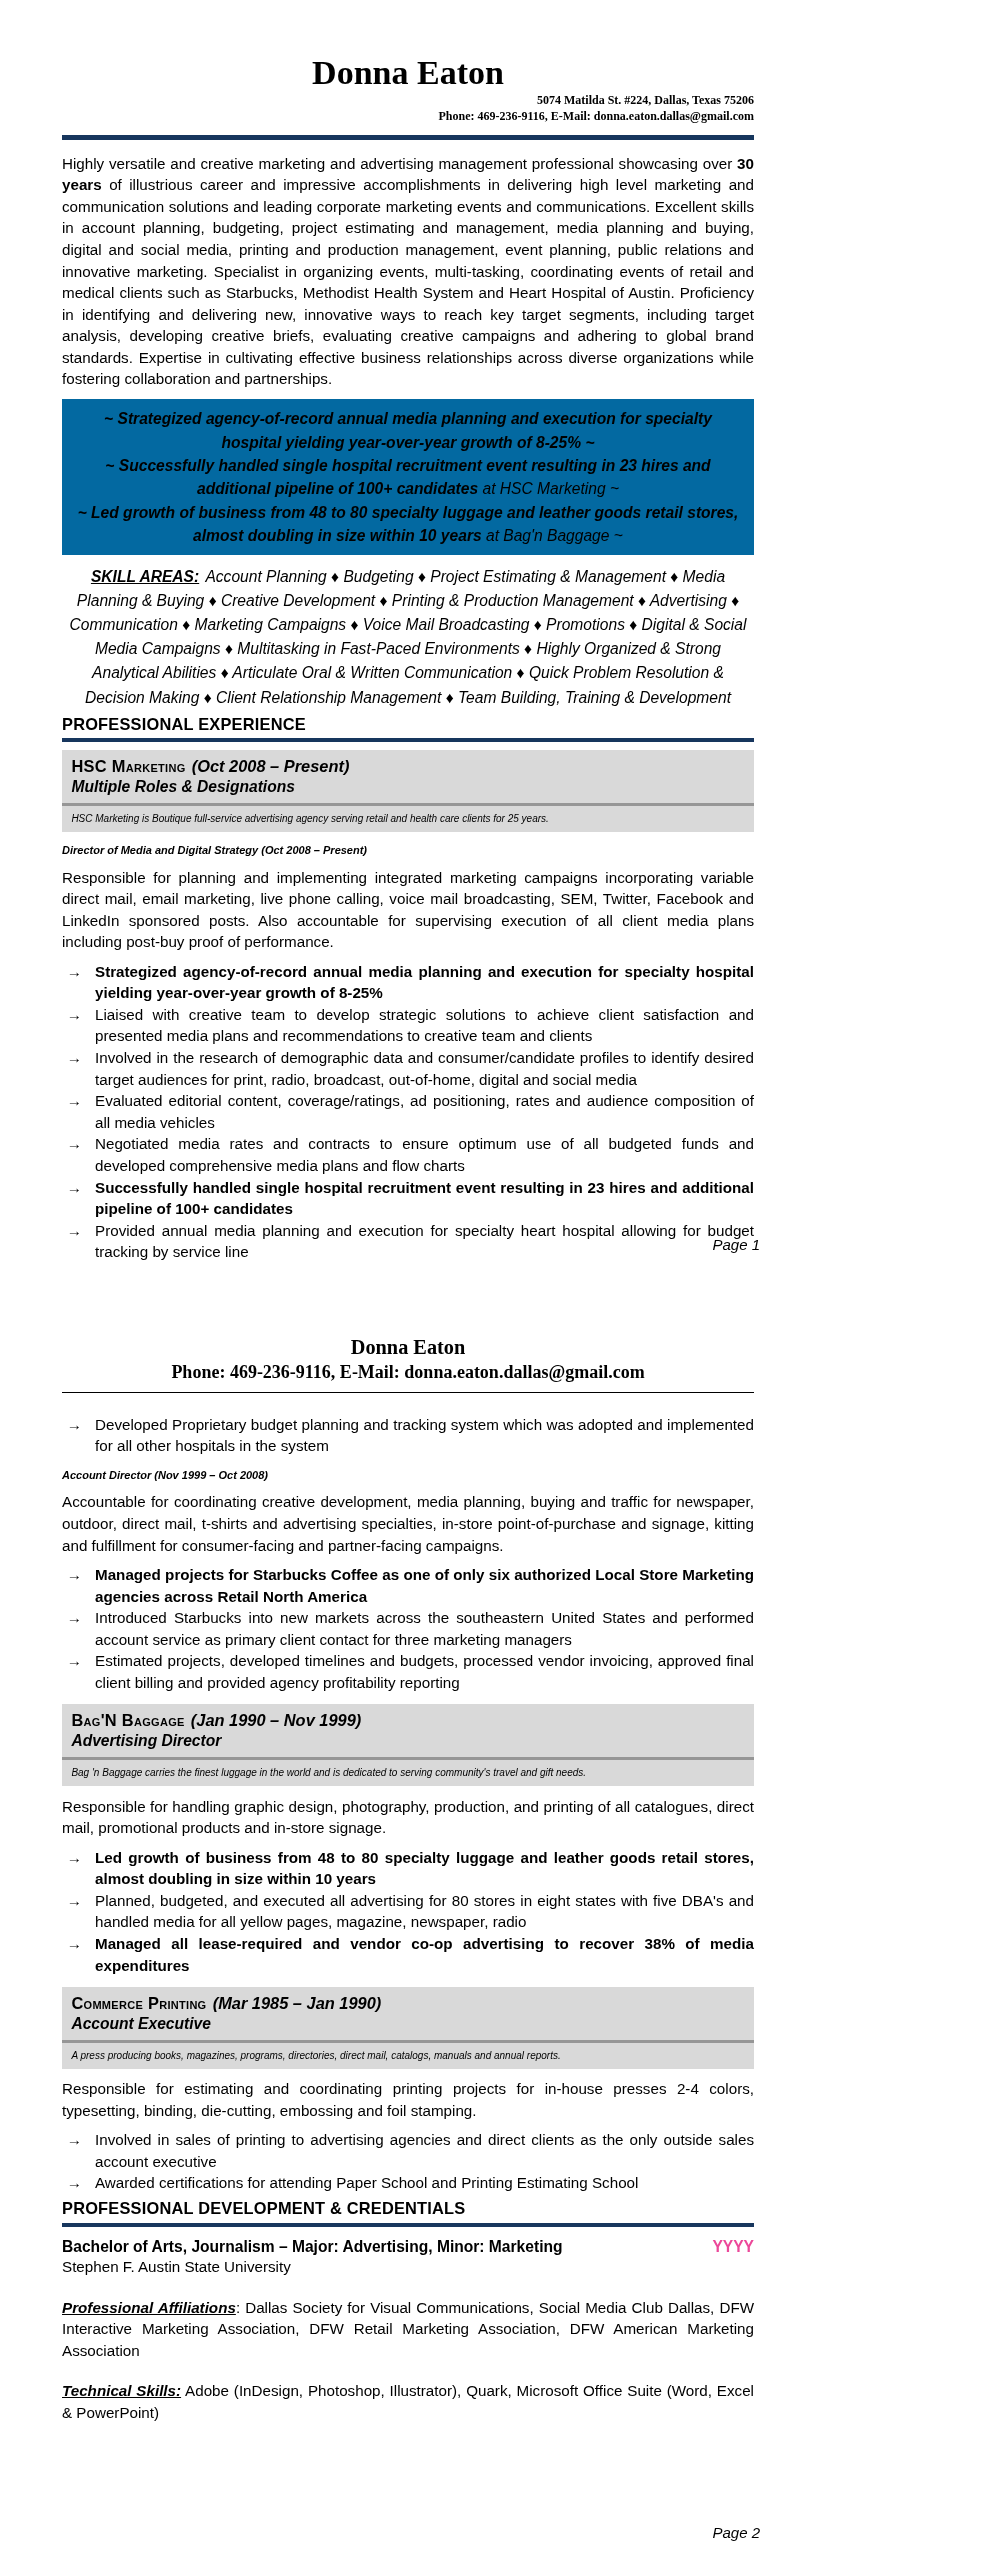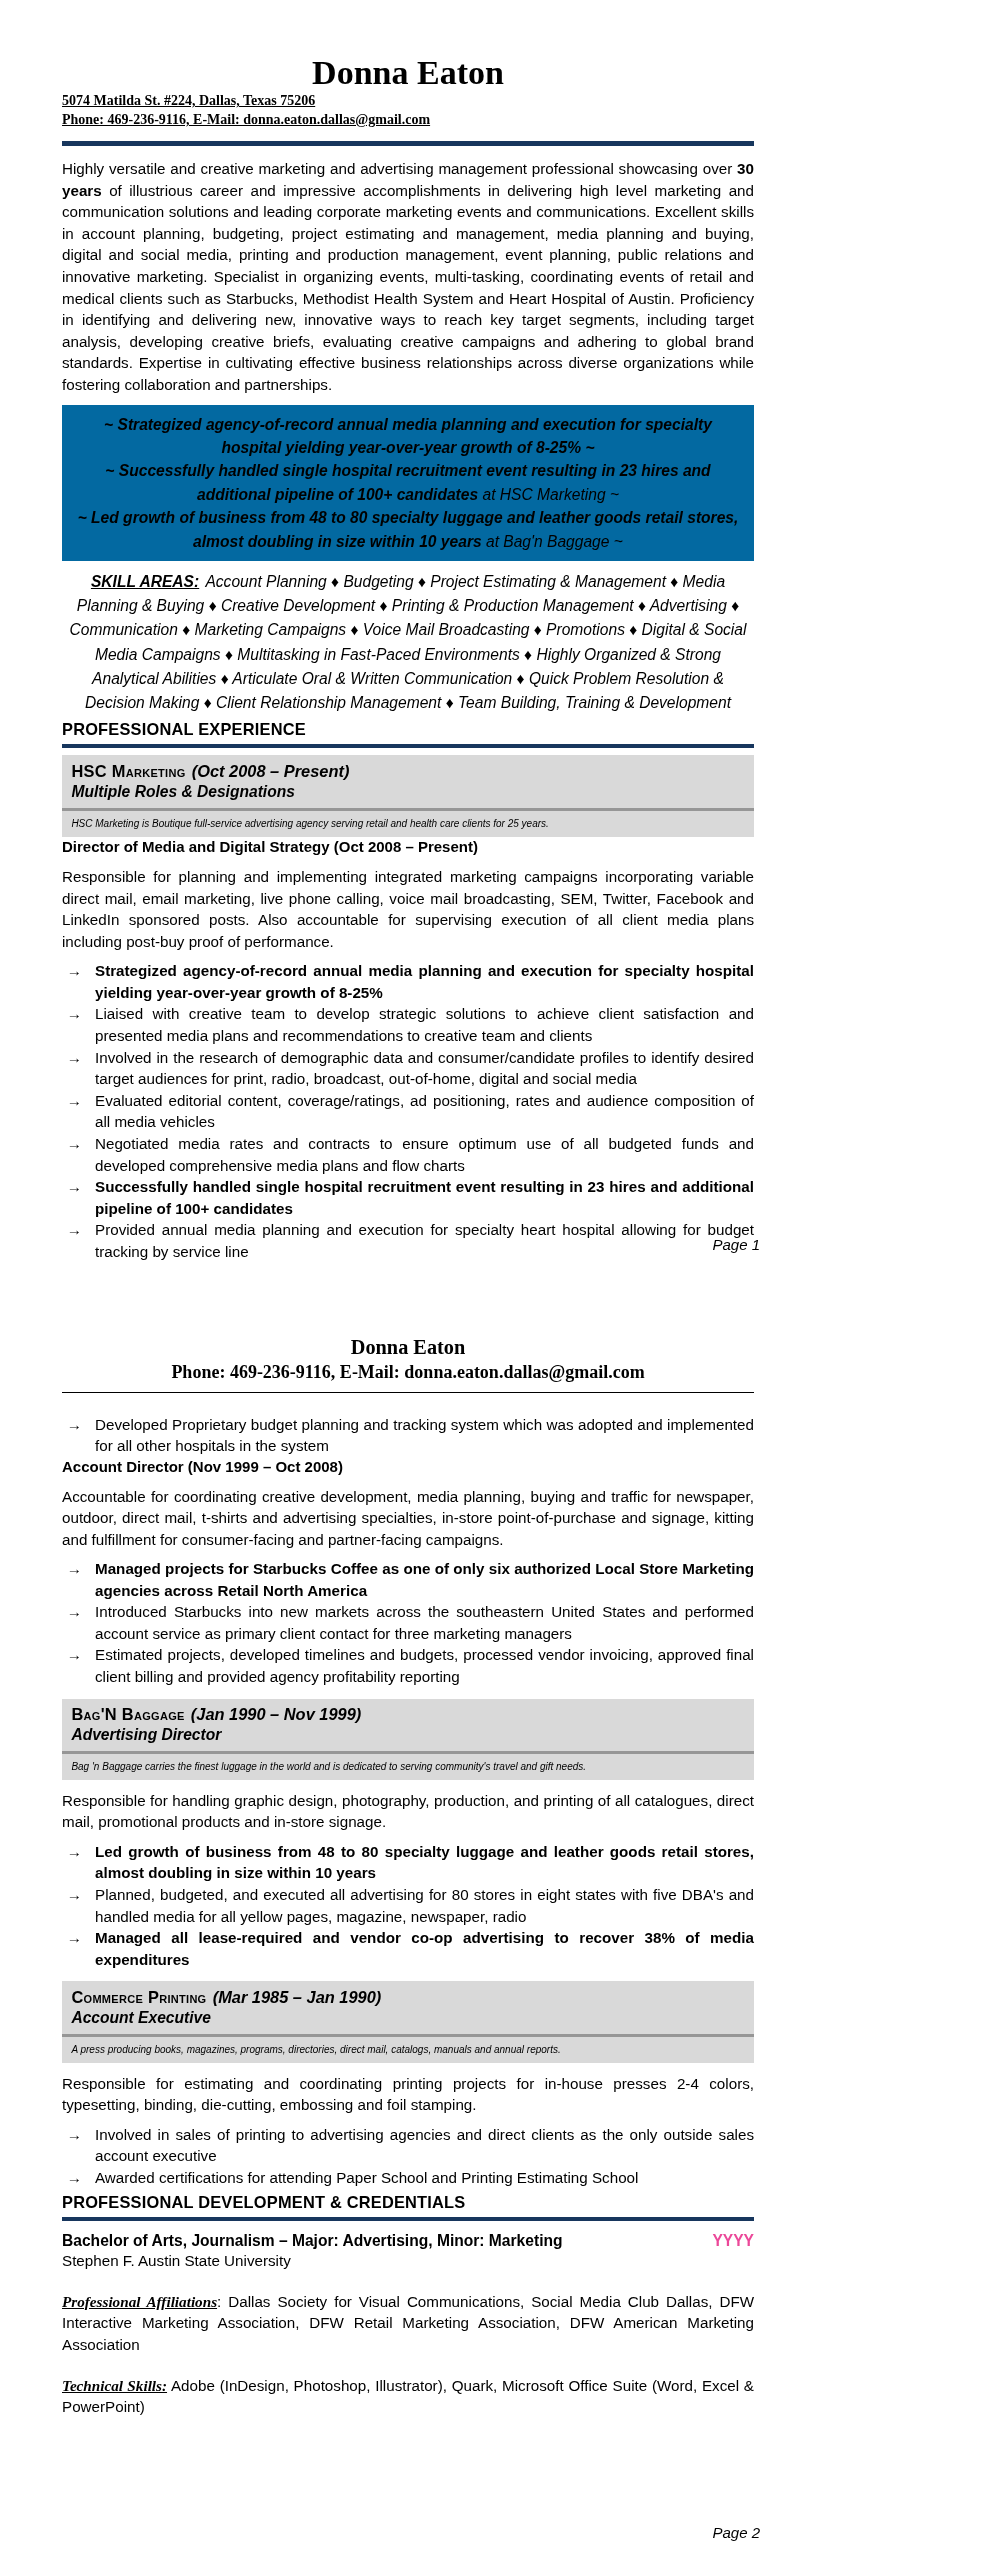--- a/index.html
+++ b/index.html
@@ -1,21 +1,21 @@
 <!DOCTYPE html>
 <html style="font-size:12.5px"><head>
 <meta charset="utf-8">
 <style>
   html,body{margin:0;padding:0;background:#ffffff;}
   body{width:996px;font-family:"Liberation Sans",sans-serif;color:#000;-webkit-font-smoothing:antialiased;}
   .page{position:relative;width:816px;height:1288px;box-sizing:border-box;padding:0 62px;overflow:hidden;background:#fff;}
   .serif{font-family:"Liberation Serif",serif;}
   
   .name1{padding-top:53px;text-align:center;font-weight:bold;font-size:34px;line-height:1.15;}
-  .hdr-line{text-align:left;font-weight:bold;font-size:14px;line-height:1.35;text-decoration:underline;}
+  .hdr-line{text-align:right;font-weight:bold;font-size:12px;line-height:1.35;}
   .rule-navy{height:4.7px;background:#17365D;margin-top:11px;}
   .rule-navy.thin{height:3.9px;margin-top:4.7px;}
   .doc-title{margin-top:11px;text-align:center;font-weight:bold;font-size:19.5px;line-height:1.2;}
   
   .para{margin:12.5px 0 0 0;font-size:15.2px;line-height:1.42;text-align:justify;}
   .para.tight{margin-top:9.4px;}
   
   .ach-box{margin-top:9.4px;background:#0369a1;padding:7.8px 11px;text-align:center;font-style:italic;font-weight:bold;font-size:15.6px;line-height:1.5;}
   .ach-box .an{font-weight:normal;}
   
@@ -24,39 +24,39 @@
   
   .sec-heading{margin-top:5px;font-weight:bold;font-size:16.4px;letter-spacing:0.2px;}
   
   .co-block{margin-top:7.8px;background:#D9D9D9;padding:5.5px 9.4px 7px 9.4px;}
   .co-line{font-size:16.4px;font-weight:bold;line-height:1.3;}
   .co-name{font-variant:small-caps;letter-spacing:0.3px;margin-right:6.2px;}
   .co-dates{font-style:italic;}
   .co-role{font-size:15.6px;font-weight:bold;font-style:italic;line-height:1.3;}
   .co-divider{height:3.1px;background:#969696;margin:5.5px -9.4px 0 -9.4px;}
   .co-desc{margin-top:6.2px;font-style:italic;font-size:10px;line-height:1.3;}
-  .job-title{font-weight:bold;font-size:15px;line-height:1.3;}
+  .job-title{margin-top:11px;font-weight:bold;font-style:italic;font-size:11px;line-height:1.3;}
   
   .bullets{margin-top:7.8px;}
   .bullet{display:flex;font-size:15.2px;line-height:1.42;}
   .bullet .arrow{flex:0 0 33px;padding-left:4.7px;box-sizing:border-box;}
   .bullet .txt{flex:1;text-align:justify;}
   .bullet.bold .txt{font-weight:bold;}
   
   .page-label{position:absolute;right:56px;bottom:35px;font-style:italic;font-size:15px;}
   
   .name2{padding-top:47px;text-align:center;font-weight:bold;font-size:20.3px;line-height:1.25;}
   .contact2{text-align:center;font-weight:bold;font-size:18px;line-height:1.35;}
   .rule-black{height:1.6px;background:#000;margin-top:7px;}
   .carryover{margin-top:20.3px;}
   
   .degree-row{margin-top:9.4px;display:flex;justify-content:space-between;align-items:baseline;font-size:15.6px;font-weight:bold;line-height:1.35;}
   .degree-year{color:#ec4899;}
   .school{font-size:15.2px;line-height:1.35;}
-  .ul-label{font-weight:bold;font-style:italic;text-decoration:underline;font-family:Liberation Serif, serif;}
+  .ul-label{font-weight:bold;font-style:italic;text-decoration:underline;}
   .cred-para{margin-top:19px;}
 </style>
 </head>
 <body>
 
 <div class="page">
   <div class="name1 serif">Donna Eaton</div>
   <div class="hdr-line serif">5074 Matilda St. #224, Dallas, Texas 75206</div>
   <div class="hdr-line serif">Phone: 469-236-9116, E-Mail: donna.eaton.dallas@gmail.com</div>
   <div class="rule-navy"></div>

